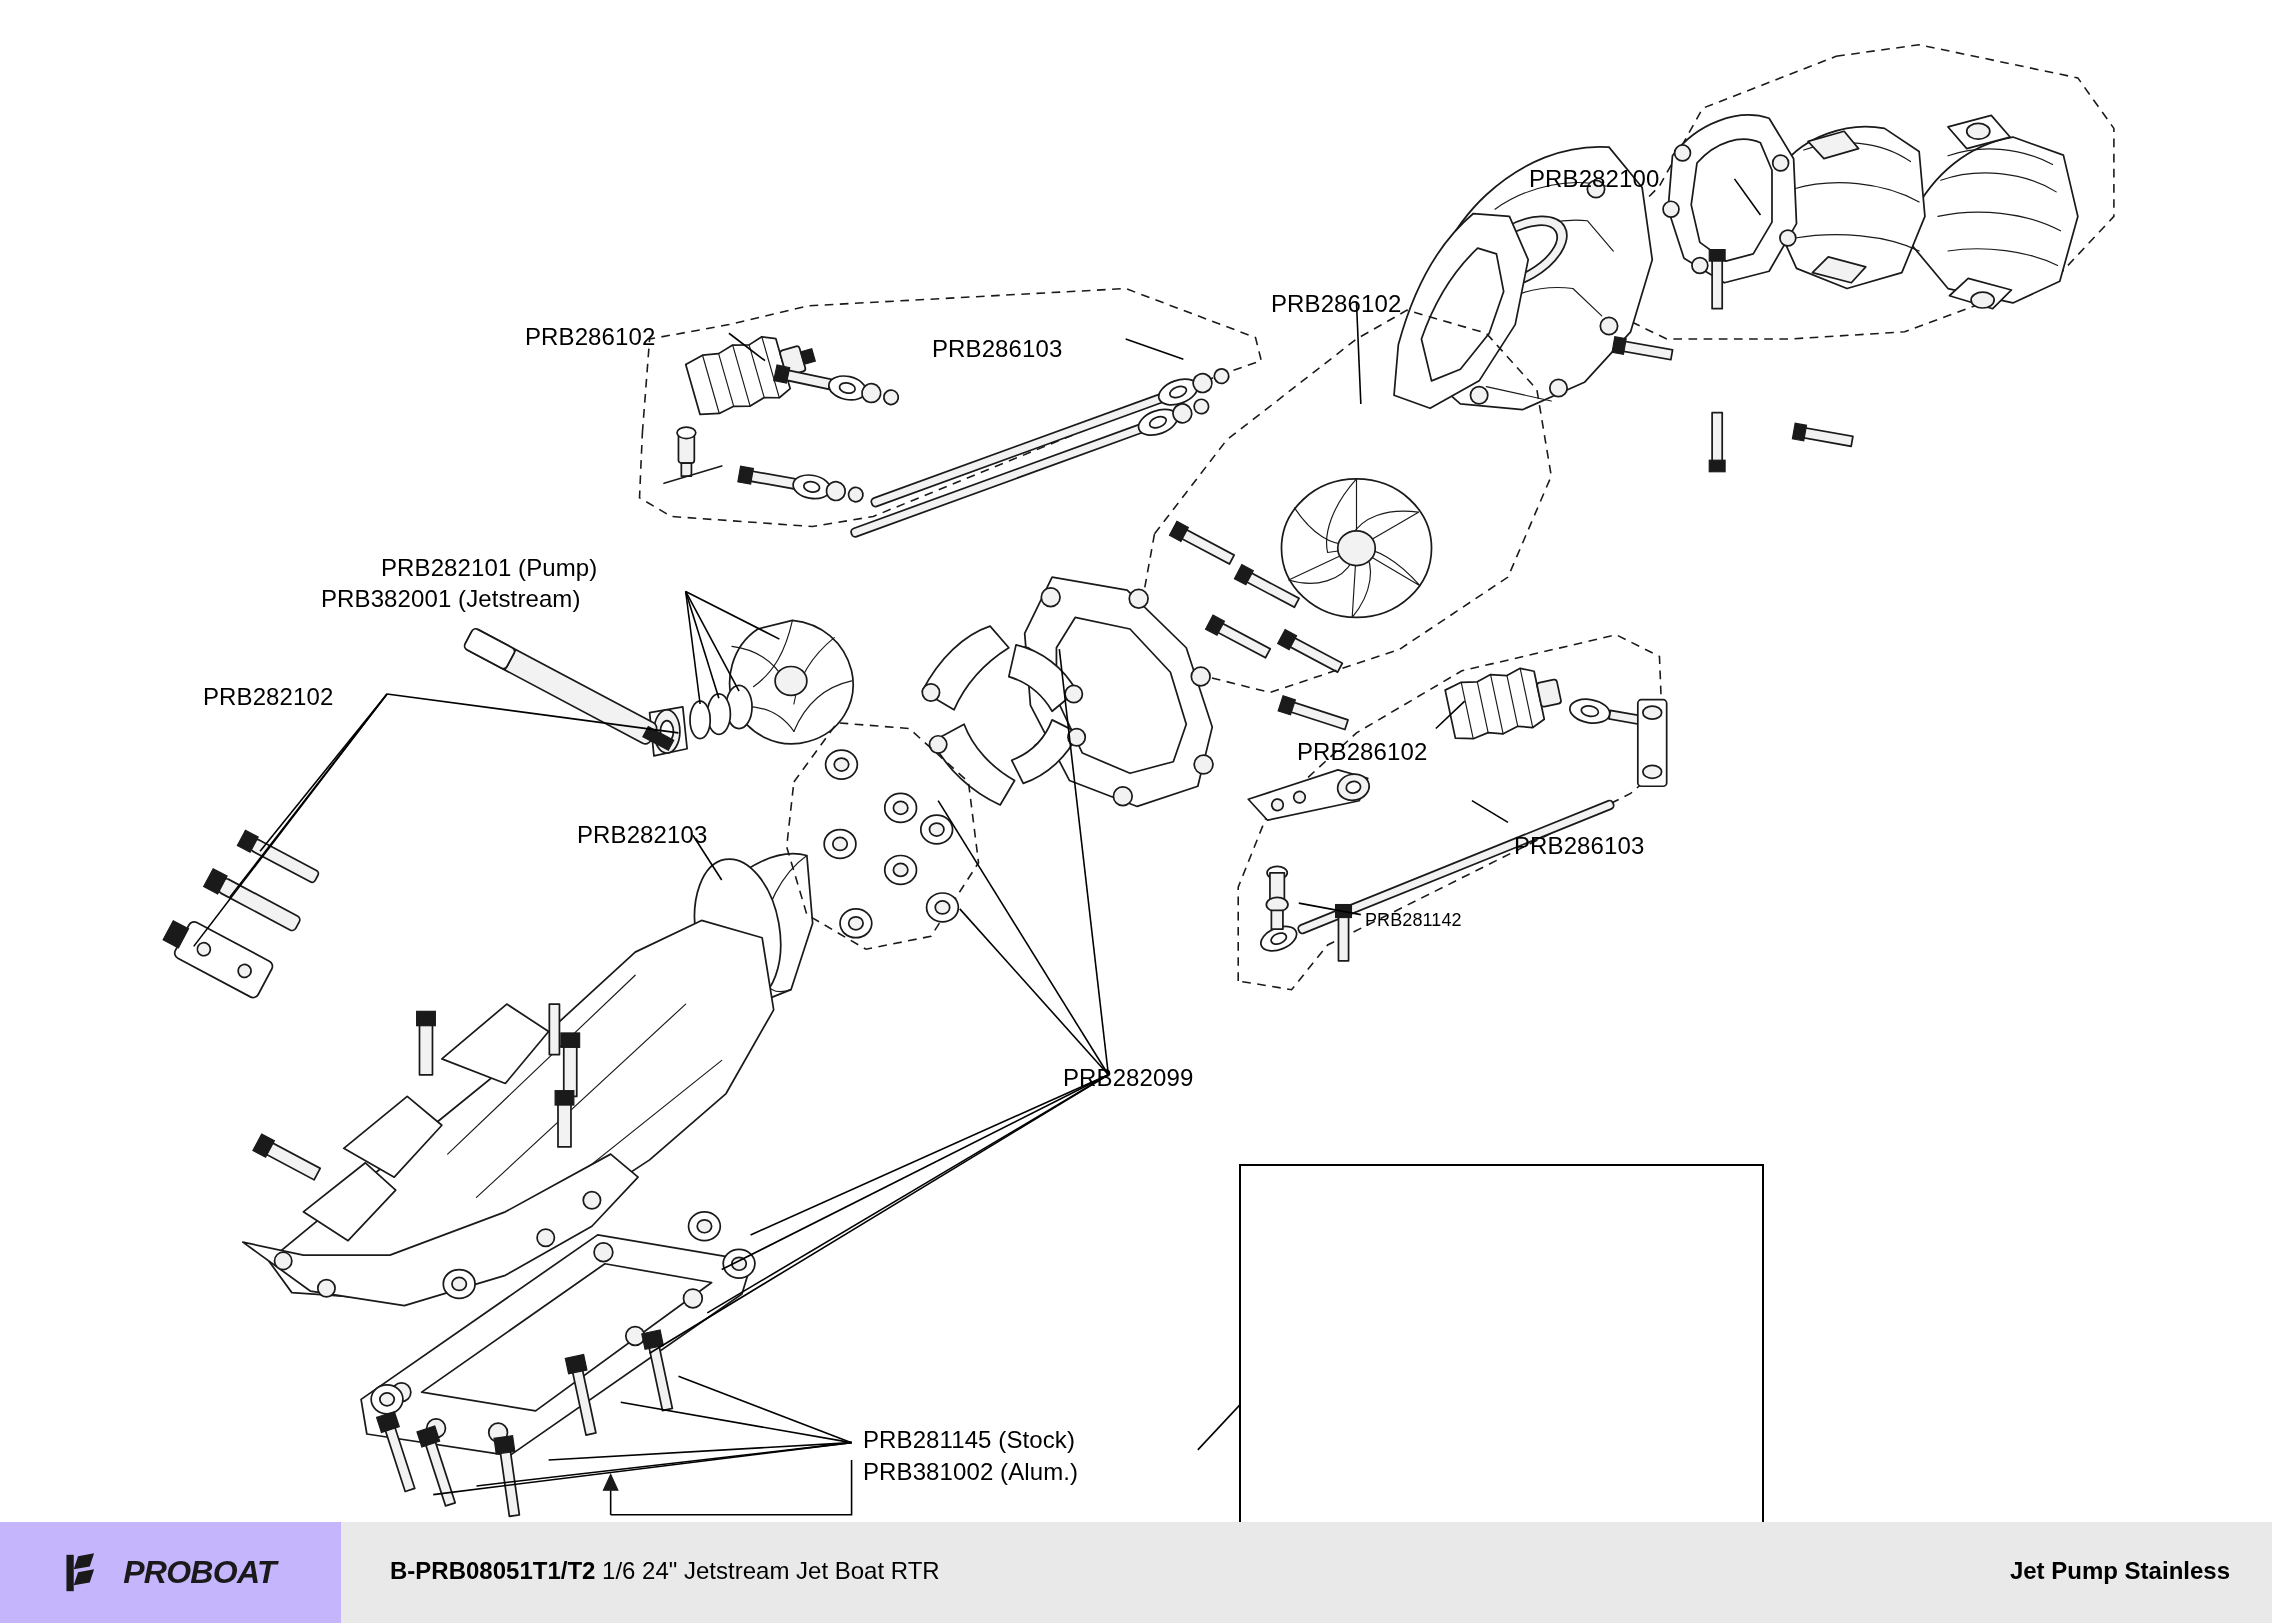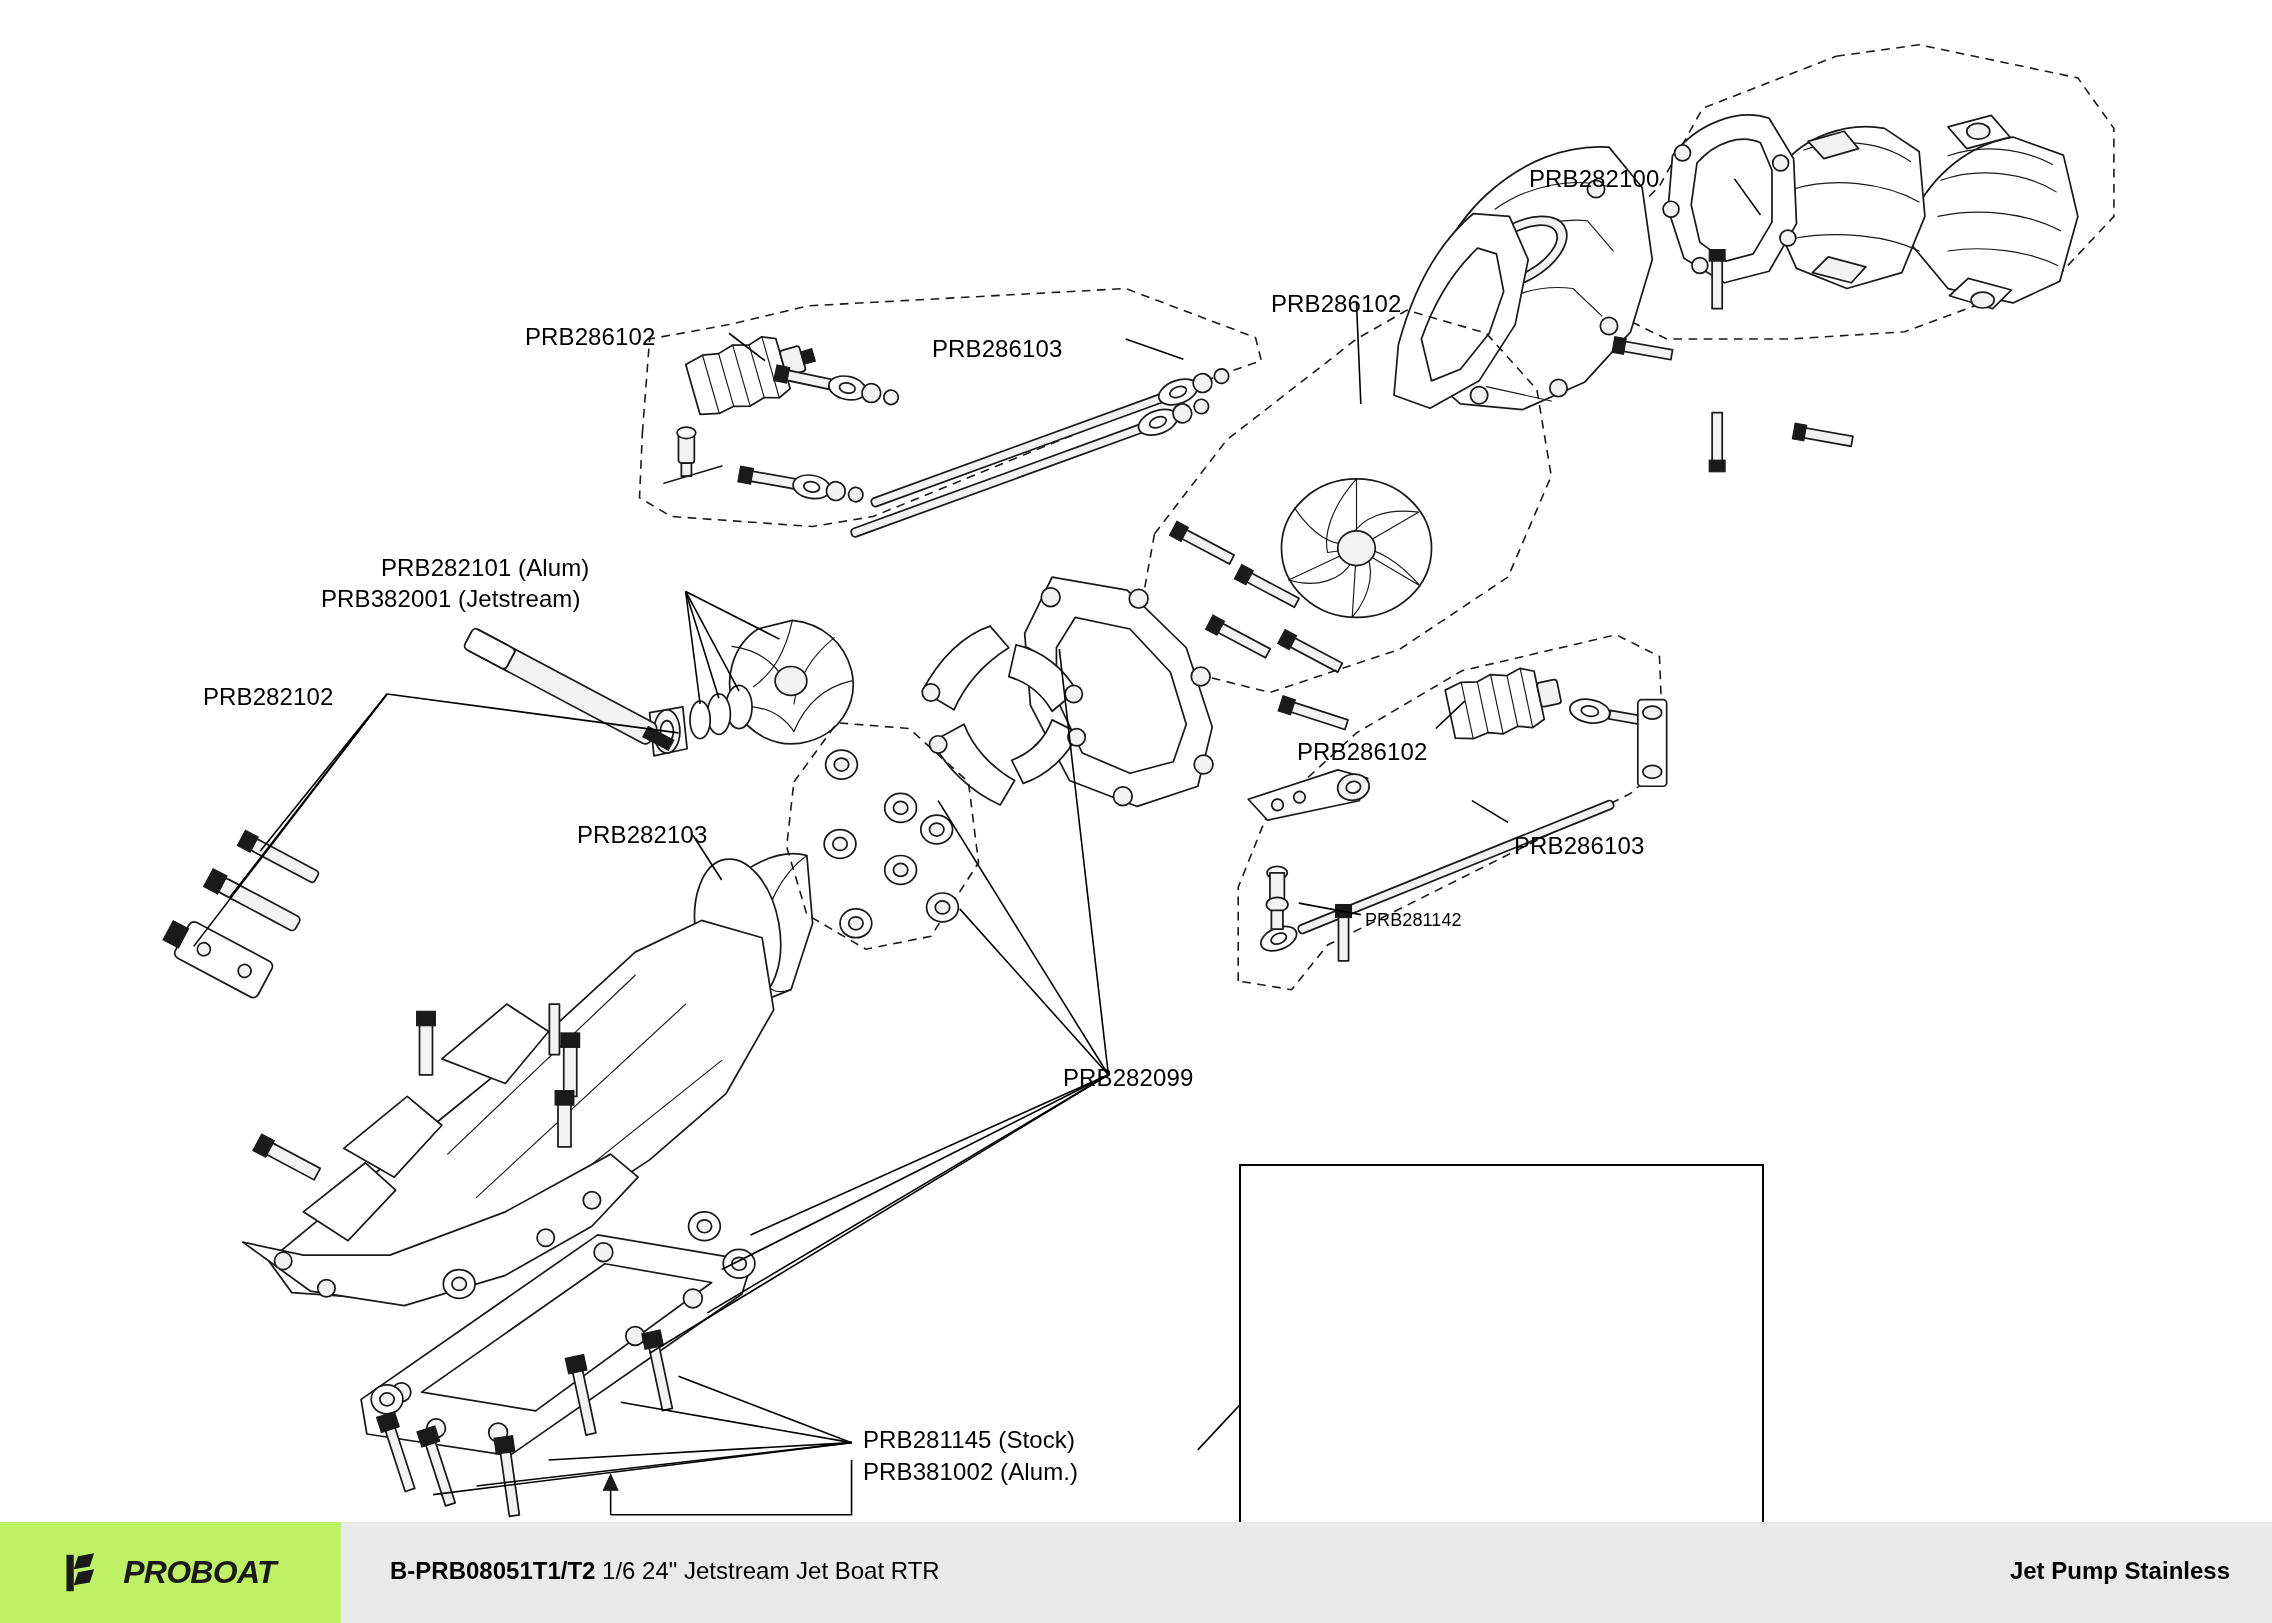--- a/index.html
+++ b/index.html
@@ -60,21 +60,21 @@
     top: 1522px;
     width: 2273px;
     height: 101px;
     background: #ffffff;
   }
   #footer-logo-block {
     position: absolute;
     left: 0; top: 0;
     width: 341px;
     height: 101px;
-    background: #bef264;
+    background: #c4b5fd;
     display: flex;
     align-items: center;
     justify-content: center;
   }
   #footer-bar {
     position: absolute;
     left: 341px; top: 0;
     width: 1932px;
     height: 101px;
     background: #e9e9ea;
@@ -573,21 +573,21 @@
         <path class="fdark" d="M846,2044 L836,2066 L856,2066 Z"></path>
       </g>
 
       </g>
     </svg>
 
     <div class="callout" style="left:1529px; top:164px;">PRB282100</div>
     <div class="callout" style="left:525px; top:322px;">PRB286102</div>
     <div class="callout" style="left:932px; top:334px;">PRB286103</div>
     <div class="callout" style="left:1271px; top:289px;">PRB286102</div>
-    <div class="callout" style="left:381px; top:553px;">PRB282101 (Alum)</div>
+    <div class="callout" style="left:381px; top:553px;">PRB282101 (Pump)</div>
     <div class="callout" style="left:321px; top:584px;">PRB382001 (Jetstream)</div>
     <div class="callout" style="left:203px; top:682px;">PRB282102</div>
     <div class="callout" style="left:577px; top:820px;">PRB282103</div>
     <div class="callout" style="left:1297px; top:737px;">PRB286102</div>
     <div class="callout" style="left:1514px; top:831px;">PRB286103</div>
     <div class="callout small" style="left:1365px; top:910px;">PRB281142</div>
     <div class="callout" style="left:1063px; top:1063px;">PRB282099</div>
     <div class="callout" style="left:863px; top:1425px;text-align:center;">PRB281145 (Stock)</div>
     <div class="callout" style="left:863px; top:1457px;">PRB381002 (Alum.)</div>
 

